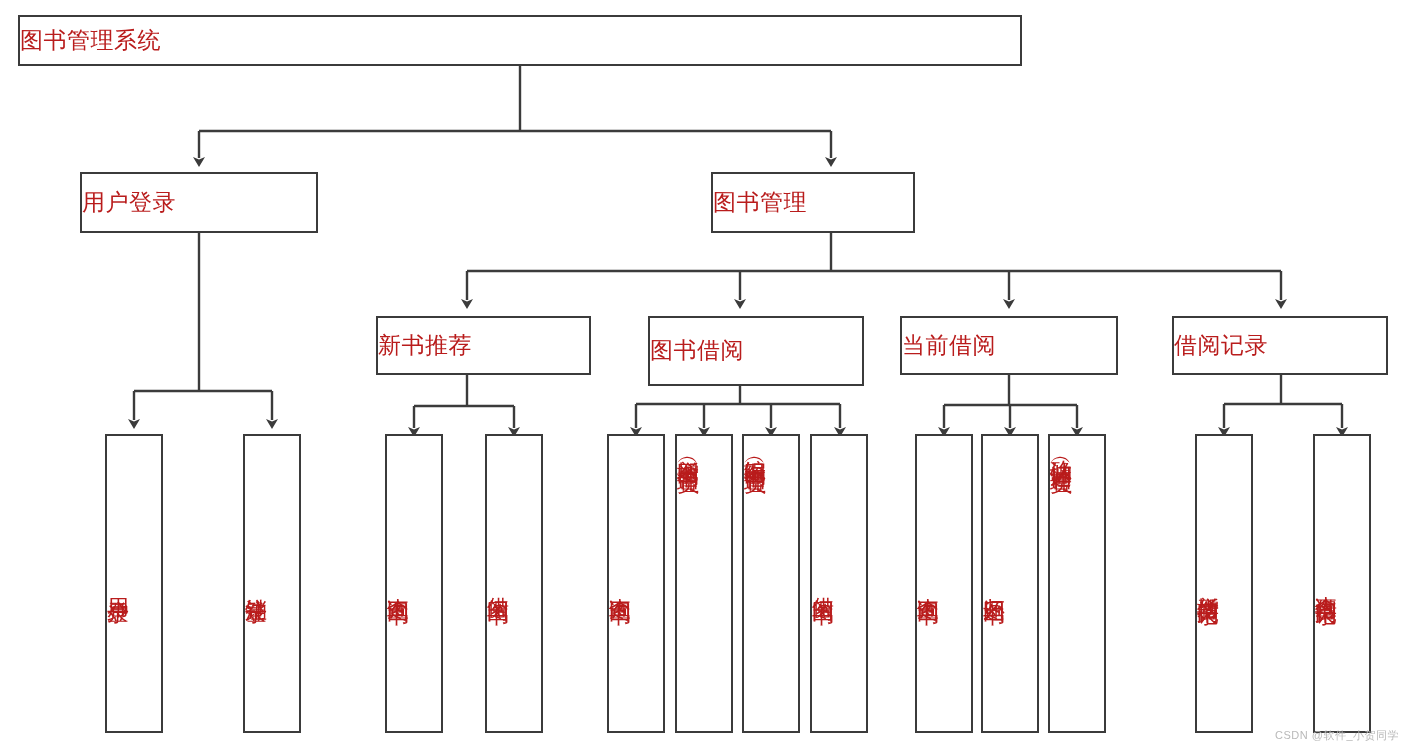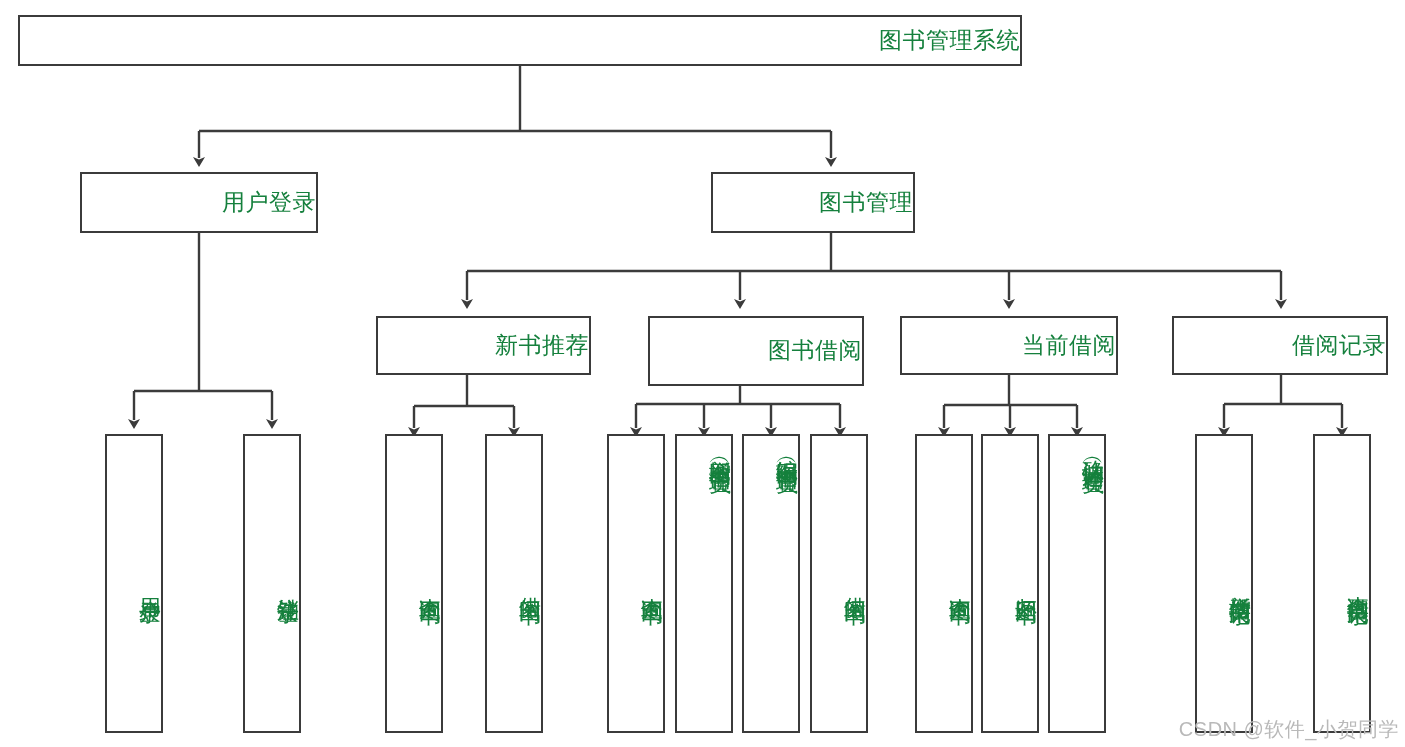--- a/index.html
+++ b/index.html
@@ -26,22 +26,22 @@
     height: 747px;
     pointer-events: none;
   }
   .node {
     position: absolute;
     box-sizing: border-box;
     border: 2px solid #3b3b3b;
     background: #ffffff;
     display: flex;
     align-items: center;
-    justify-content: flex-end;
-    color: #15803d;
+    justify-content: flex-start;
+    color: #b91c1c;
     line-height: 1.18;
   }
   .node .lbl {
     display: block;
     text-align: center;
     white-space: nowrap;
   }
   
   .h-node .lbl {
     font-size: 23px;
@@ -65,21 +65,21 @@
   }
   
   .v-node.vc {
     align-items: center;
     padding-top: 0;
   }
   .watermark {
     position: absolute;
     right: 6px;
     bottom: 4px;
-    font-size: 20px;
+    font-size: 11px;
     color: #b9b9b9;
     letter-spacing: 0.5px;
     white-space: nowrap;
   }
 </style>
 </head>
 <body>
 
 <div id="canvas">
 
@@ -150,21 +150,21 @@
   </div>
 
   <div class="node h-node" style="left:648px; top:316px; width:216px; height:70px;">
     <span class="lbl">图书借阅</span>
   </div>
 
   <div class="node h-node" style="left:900px; top:316px; width:218px; height:59px;">
     <span class="lbl">当前借阅</span>
   </div>
 
-  <div class="node h-node" style="left:1172px; top:316px; width:216px; height:59px;padding-left:28px;">
+  <div class="node h-node" style="left:1172px; top:316px; width:216px; height:59px;">
     <span class="lbl">借阅记录</span>
   </div>
 
   <div class="node v-node vc" style="left:105px; top:434px; width:58px; height:299px;">
     <span class="lbl">用户登录</span>
   </div>
 
   <div class="node v-node vc" style="left:243px; top:434px; width:58px; height:299px;">
     <span class="lbl">注销登录</span>
   </div>

